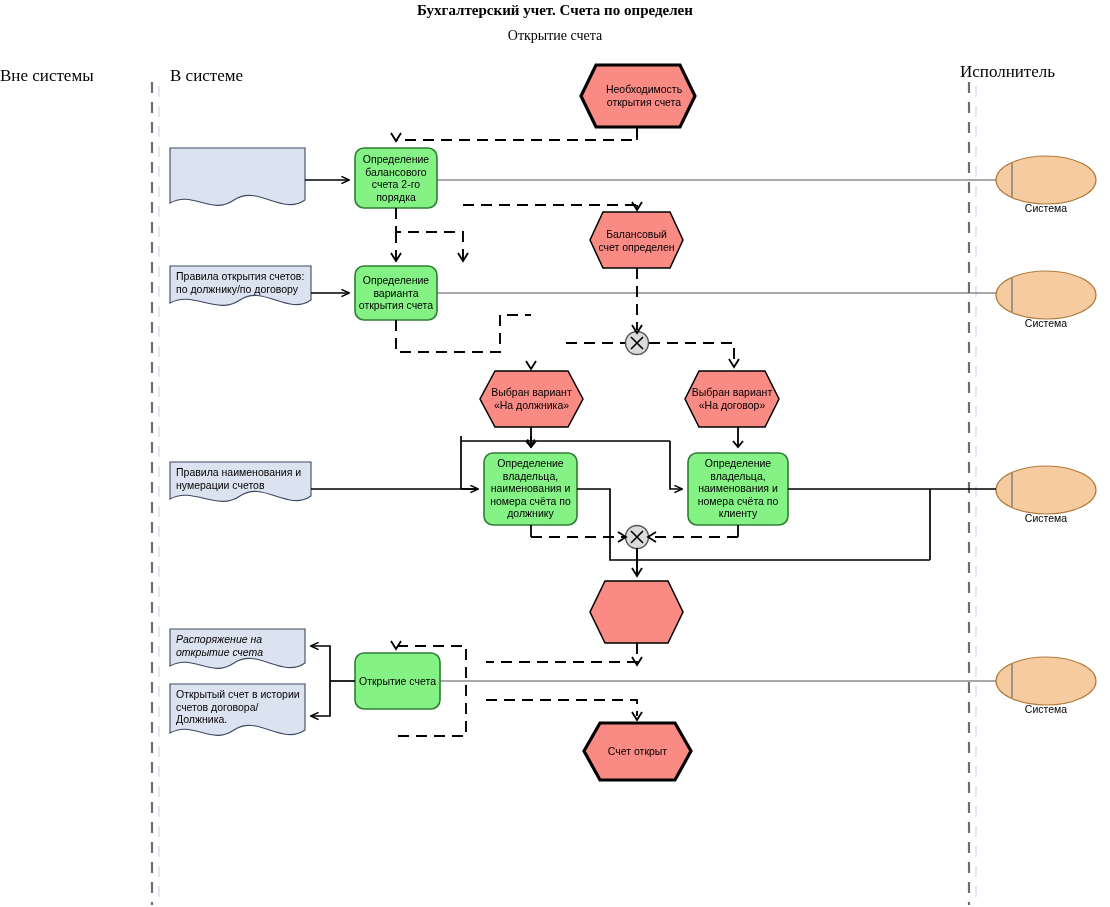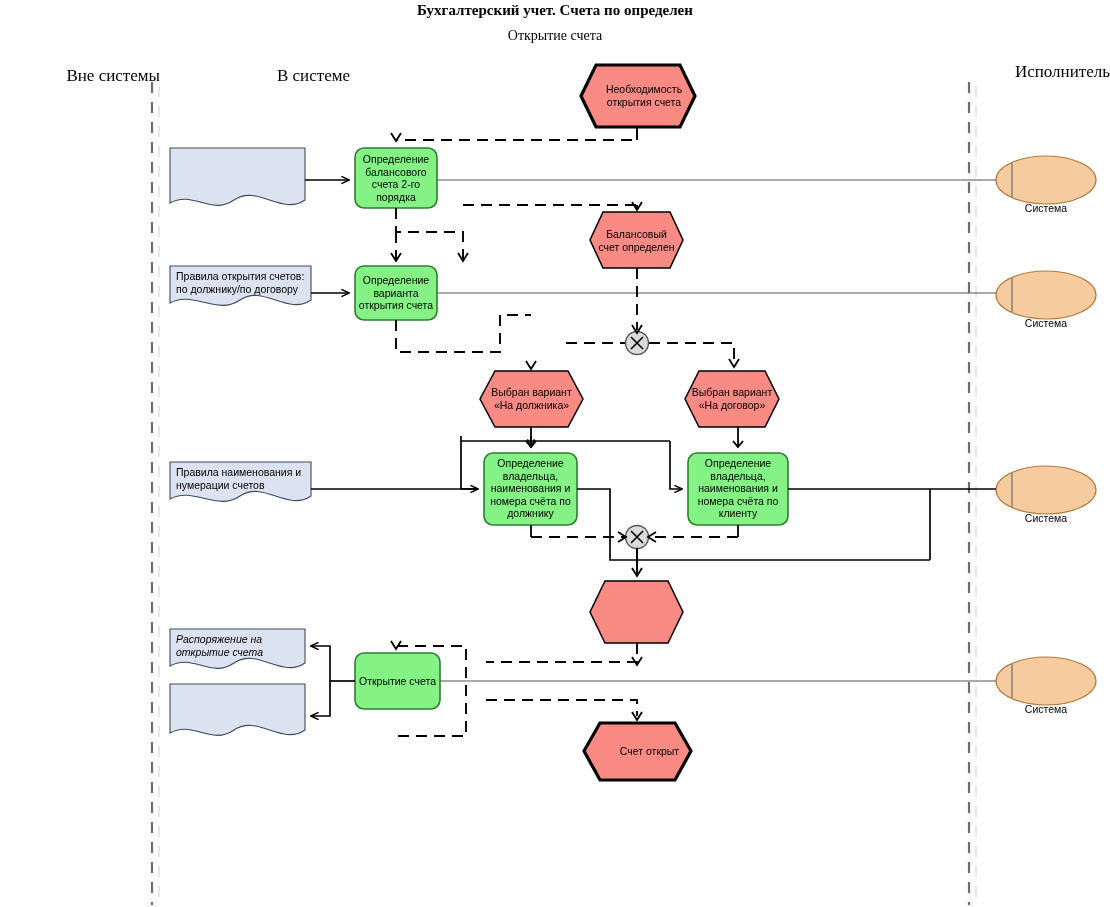--- a/index.html
+++ b/index.html
@@ -4,21 +4,21 @@
 <style>
   html,body{margin:0;padding:0;background:#ffffff;}
   body{width:1110px;height:907px;position:relative;overflow:hidden;
        font-family:"Liberation Sans", sans-serif;color:#000;}
   #stage{position:absolute;left:0;top:0;width:1110px;height:907px;}
   svg#canvas{position:absolute;left:0;top:0;width:1110px;height:907px;}
 
   .ttl{position:absolute;text-align:center;font-family:"Liberation Serif",serif;}
   #title{left:0;top:2px;width:1110px;font-size:15px;font-weight:bold;}
   #subtitle{left:0;top:28px;width:1110px;font-size:14px;}
-  .colhdr{position:absolute;font-family:"Liberation Serif",serif;font-size:17px;text-align:right;}
+  .colhdr{position:absolute;font-family:"Liberation Serif",serif;font-size:17px;text-align:left;}
 
   .lbl{position:absolute;font-size:10.5px;line-height:12.5px;color:#000;
        white-space:pre-line;}
   .lbl.c{text-align:center;}
   .lbl.l{text-align:left;}
   .ellbl{position:absolute;font-size:10.5px;text-align:center;margin-top:28px;}
 </style>
 </head>
 <body>
 
@@ -191,20 +191,23 @@
       <path d="M526,441 L531,447 L536,441"></path>
     </g>
   </svg>
 
   <div class="lbl l" style="left:176px;top:270px;width:140px;">Правила открытия счетов:
 по должнику/по договору</div>
   <div class="lbl l" style="left:176px;top:466px;width:140px;">Правила наименования и
 нумерации счетов</div>
   <div class="lbl l" style="left:176px;top:633px;width:130px;font-style:italic;">Распоряжение на
 открытие счета</div>
+  <div class="lbl l" style="left:176px;top:688px;width:132px;">Открытый счет в истории
+счетов договора/
+Должника.</div>
 
   <div class="lbl c" style="left:355px;top:153px;width:82px;">Определение
 балансового
 счета 2-го
 порядка</div>
   <div class="lbl c" style="left:355px;top:274px;width:82px;">Определение
 варианта
 открытия счета</div>
   <div class="lbl c" style="left:484px;top:457px;width:93px;">Определение
 владельца,
@@ -219,20 +222,20 @@
   <div class="lbl c" style="left:355px;top:675px;width:85px;">Открытие счета</div>
 
   <div class="lbl c" style="left:581px;top:83px;width:126px;">Необходимость
 открытия счета</div>
   <div class="lbl c" style="left:590px;top:228px;width:93px;">Балансовый
 счет определен</div>
   <div class="lbl c" style="left:480px;top:386px;width:103px;">Выбран вариант
 «На должника»</div>
   <div class="lbl c" style="left:685px;top:386px;width:94px;">Выбран вариант
 «На договор»</div>
-  <div class="lbl c" style="left:584px;top:745px;width:107px;margin-left:12px;">Счет открыт</div>
+  <div class="lbl c" style="left:584px;top:745px;width:107px;">Счет открыт</div>
 
   <div class="ellbl" style="left:1016px;top:174px;width:60px;">Система</div>
   <div class="ellbl" style="left:1016px;top:289px;width:60px;">Система</div>
   <div class="ellbl" style="left:1016px;top:484px;width:60px;">Система</div>
   <div class="ellbl" style="left:1016px;top:675px;width:60px;">Система</div>
 
 </div>
 
 </body></html>

